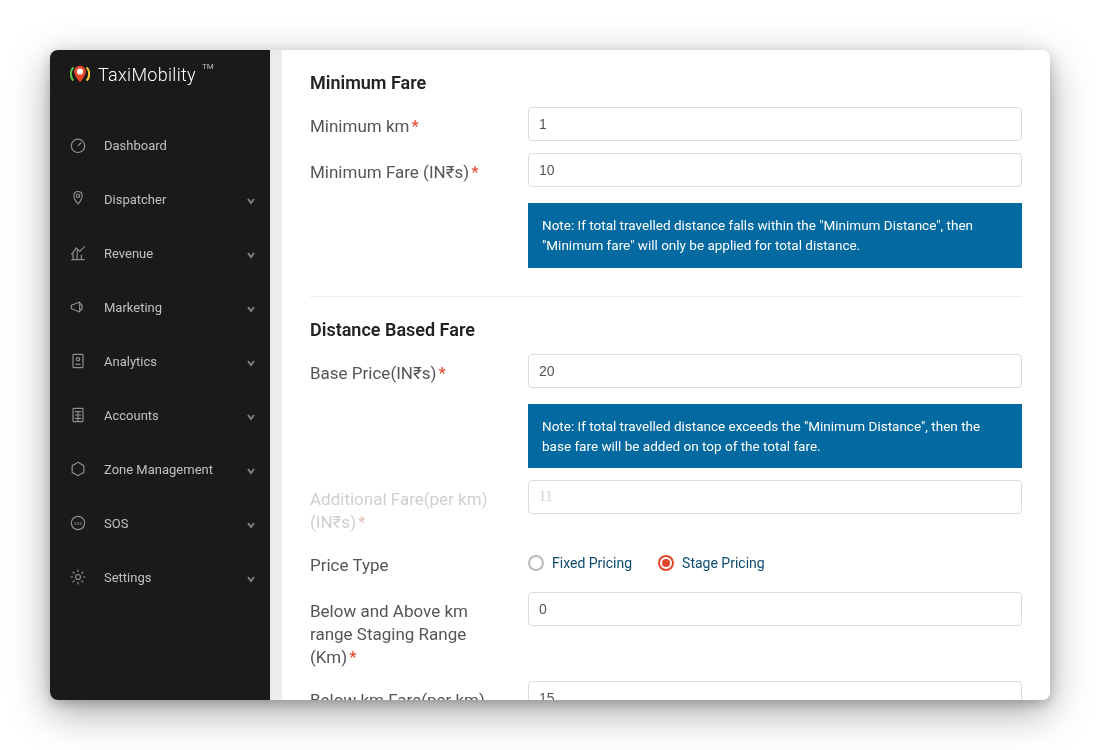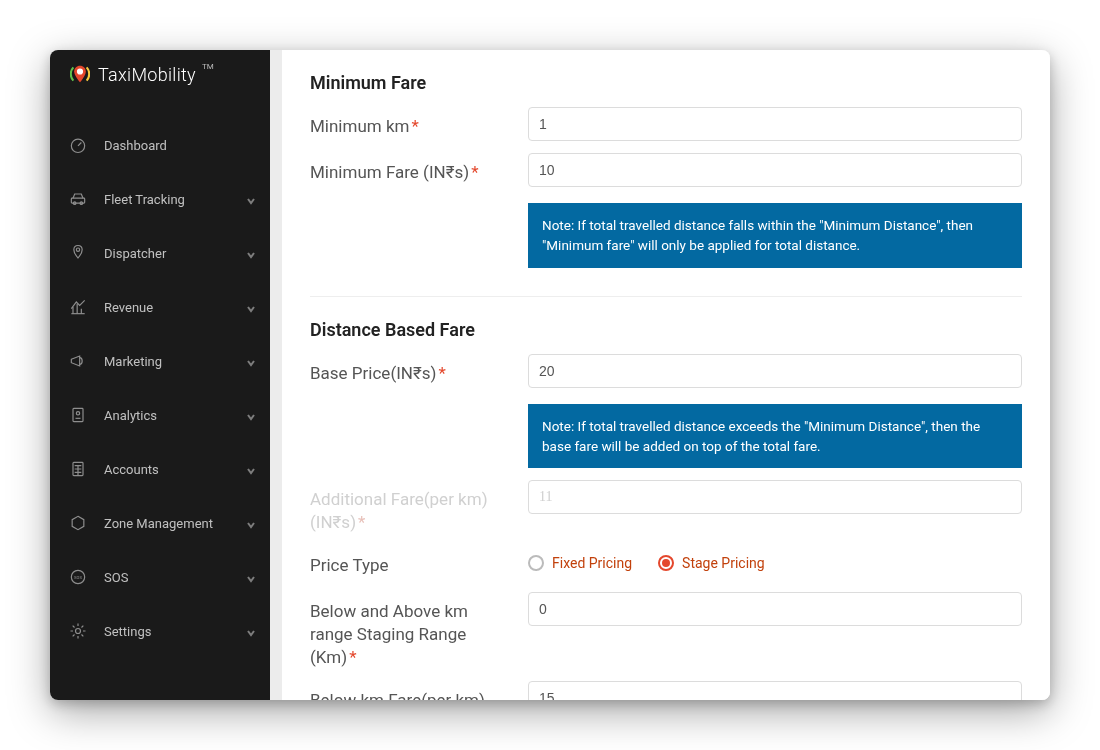--- a/index.html
+++ b/index.html
@@ -152,21 +152,21 @@
     display: flex;
     align-items: center;
     gap: 26px;
     height: 34px;
   }
   .radio-opt {
     display: flex;
     align-items: flex-end;
     gap: 8px;
     font-size: 14px;
-    color: #c2410c;
+    color: #0c4a6e;
     cursor: pointer;
   }
   .radio-circle {
     width: 16px;
     height: 16px;
     border: 2px solid #bbb;
     border-radius: 50%;
     display: flex;
     align-items: center;
     justify-content: center;
@@ -202,34 +202,20 @@
       <div class="nav-item">
         <span class="nav-icon">
             <svg viewBox="0 0 24 24">
               <circle cx="12" cy="13" r="8"></circle>
               <path d="M12 13 L16 9"></path>
             </svg>
           </span>
         <span>Dashboard</span>
       </div>
 
-      <div class="nav-item">
-        <span class="nav-icon">
-            <svg viewBox="0 0 24 24">
-              <rect x="4" y="11" width="16" height="6" rx="1"></rect>
-              <path d="M6 11 L8 6 H16 L18 11"></path>
-              <circle cx="8" cy="17" r="1.5"></circle>
-              <circle cx="16" cy="17" r="1.5"></circle>
-            </svg>
-          </span>
-        <span>Fleet Tracking</span>
-        <span class="chevron"><svg viewBox="0 0 10 10">
-              <path d="M2 3 L5 7 L8 3"></path>
-            </svg></span>
-      </div>
 
       <div class="nav-item">
         <span class="nav-icon">
             <svg viewBox="0 0 24 24">
               <path d="M12 3 C9 3 7 5 7 8 c0 4 5 10 5 10 s5-6 5-10 C17 5 15 3 12 3 Z"></path>
               <circle cx="12" cy="8" r="2"></circle>
             </svg>
           </span>
         <span>Dispatcher</span>
         <span class="chevron"><svg viewBox="0 0 10 10">

